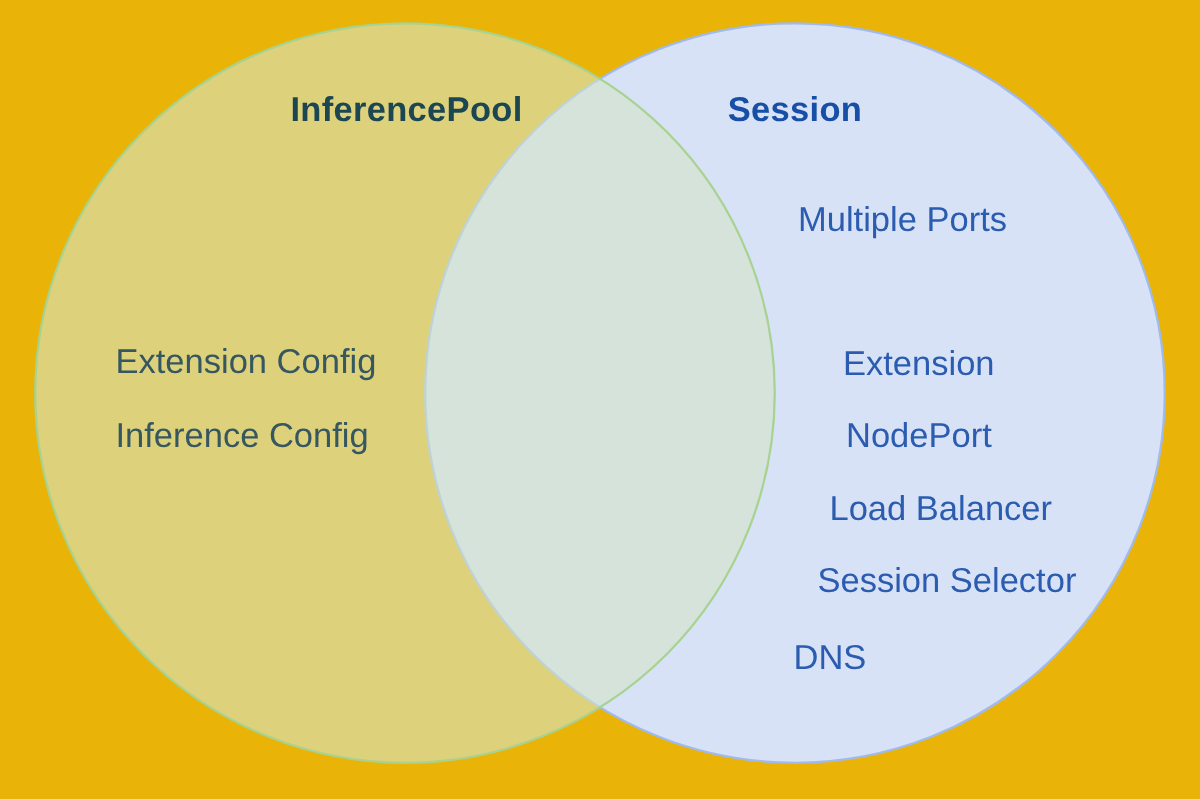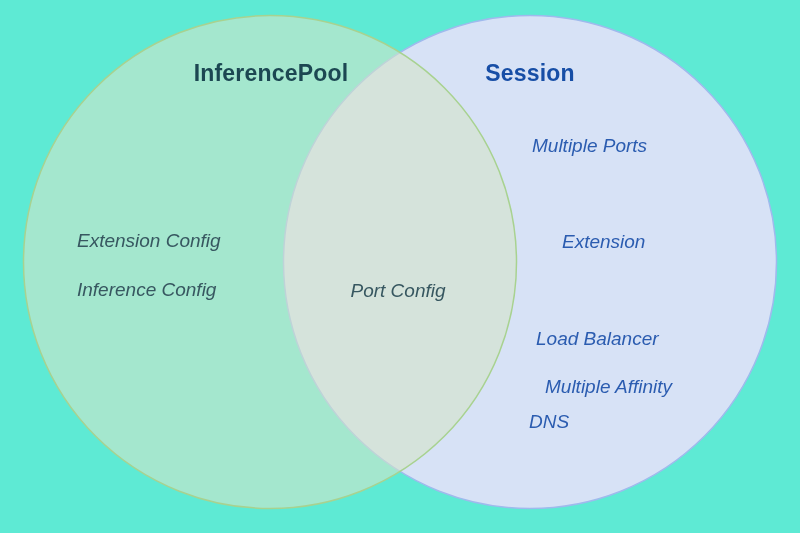--- a/index.html
+++ b/index.html
@@ -5,21 +5,21 @@
   html, body {
     margin: 0;
     padding: 0;
     background: #ffffff;
     font-family: "Liberation Sans", "DejaVu Sans", sans-serif;
   }
   .stage {
     position: relative;
     width: 800px;
     height: 533px;
-    background: #5eead4;
+    background: #eab308;
     overflow: hidden;
   }
   .venn-svg {
     position: absolute;
     left: 0;
     top: 0;
   }
   .label {
     position: absolute;
     white-space: nowrap;
@@ -30,23 +30,22 @@
     transform: translate(-50%, -50%);
   }
   .title {
     font-size: 23px;
     font-weight: 700;
     letter-spacing: 0.2px;
   }
   .title-green { color: #1c4752; }
   .title-blue  { color: #174ea6; }
   .item {
-    font-size: 19px;
+    font-size: 23px;
     font-weight: 400;
-    font-style: italic;
   }
   .item-teal { color: #375760; }
   .item-blue { color: #2b5cb0; }
 
   
   .pos-title-left  { left: 271px; top: 73px; }
   .pos-title-right { left: 530px; top: 73px; }
 
   
   .pos-l0 { left: 77px; top: 241px; }
@@ -54,41 +53,41 @@
 
   
   .pos-m0 { left: 400px; top: 241px; }
   .pos-m1 { left: 398px; top: 291px; }
 
   
   .pos-r0 { left: 532px; top: 146px; }
   .pos-r1 { left: 554px; top: 194px; }
   .pos-r2 { left: 562px; top: 242px; }
   .pos-r3 { left: 564px; top: 290px; }
-  .pos-r4 { left: 536px; top: 339px; }
+  .pos-r4 { left: 553px; top: 339px; }
   .pos-r5 { left: 545px; top: 387px; }
-  .pos-r6 { left: 529px; top: 422px; }
+  .pos-r6 { left: 529px; top: 438px; }
 </style>
 </head>
 <body>
 
 <div class="stage">
 
   <svg class="venn-svg" width="800" height="533" viewBox="0 0 800 533">
     <circle cx="530" cy="262" r="246.5" fill="#d7e2f6" stroke="#9fbaed" stroke-width="1.5"></circle>
     <circle cx="270" cy="262" r="246.5" fill="#d4e4ca" fill-opacity="0.6" stroke="#a8d290" stroke-width="1.5"></circle>
   </svg>
 
   <div class="label centered title title-green pos-title-left">InferencePool</div>
   <div class="label centered title title-blue pos-title-right">Session</div>
 
   <div class="label item item-teal pos-l0">Extension Config</div>
   <div class="label item item-teal pos-l1">Inference Config</div>
 
-  <div class="label centered item item-teal pos-m1">Port Config</div>
 
   <div class="label item item-blue pos-r0">Multiple Ports</div>
   <div class="label item item-blue pos-r2">Extension</div>
+  <div class="label item item-blue pos-r3">NodePort</div>
   <div class="label item item-blue pos-r4">Load Balancer</div>
-  <div class="label item item-blue pos-r5">Multiple Affinity</div>
+  <div class="label item item-blue pos-r5">Session Selector</div>
   <div class="label item item-blue pos-r6">DNS</div>
 
 </div>
 
 </body></html>

